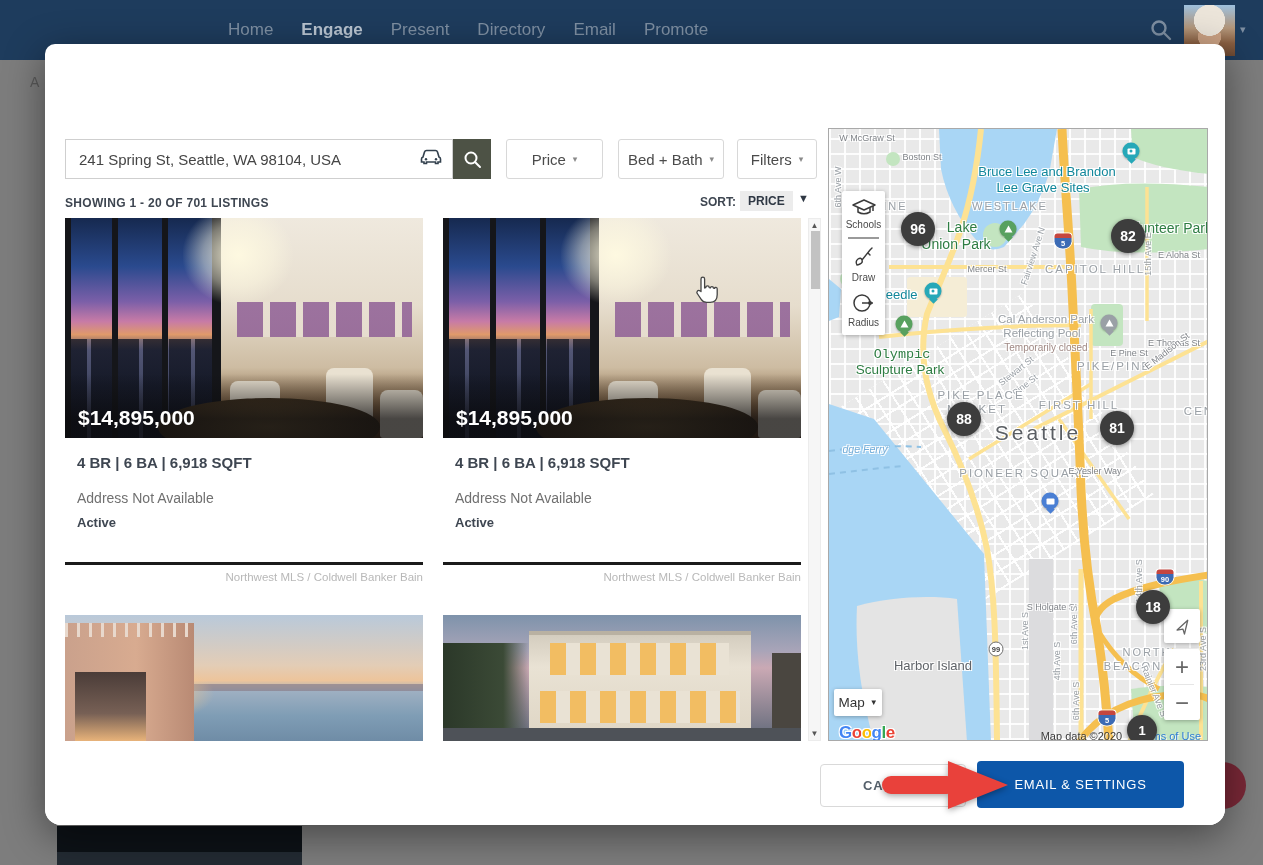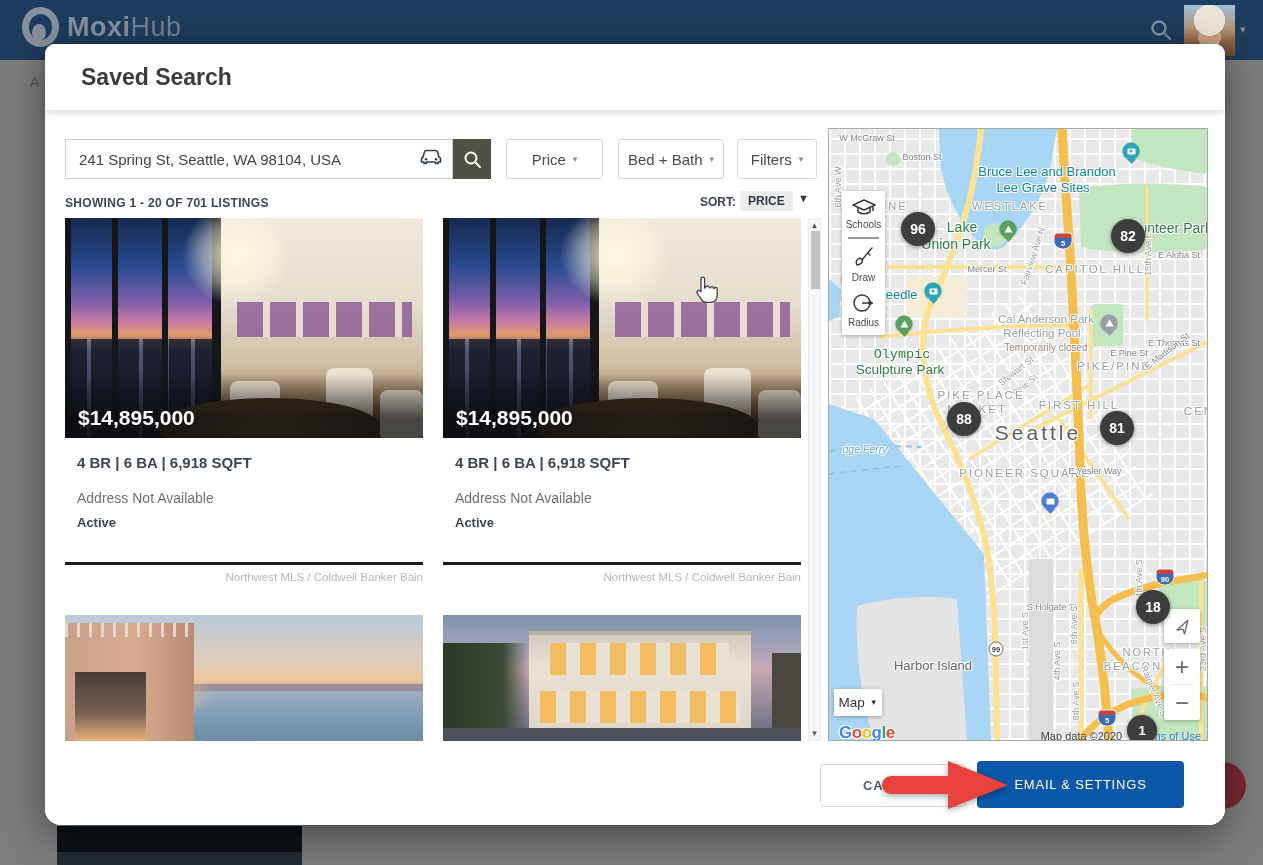--- a/index.html
+++ b/index.html
@@ -181,47 +181,46 @@
 
   .red-arrow { position:absolute; left:880px; top:757px; z-index:40; filter:drop-shadow(0 2px 3px rgba(0,0,0,.35)); }
   .cursor-hand { position:absolute; left:692px; top:276px; z-index:50; pointer-events:none; }
 </style>
 </head>
 <body>
 
 <div id="stage">
 
   <div class="nav">
-    <div class="brand">
-      <div class="logo-ring">
-          <div class="logo-dot"></div>
-        </div>
-      <div class="brand-text"><b>Moxi</b><span class="lt">Hub</span></div>
+    <div class="nav-items">
+      <span class="nav-item">Home</span>
+      <span class="nav-item active">Engage</span>
+      <span class="nav-item">Present</span>
+      <span class="nav-item">Directory</span>
+      <span class="nav-item">Email</span>
+      <span class="nav-item">Promote</span>
     </div>
     <div class="nav-search">
       <svg width="22" height="22" viewBox="0 0 22 22">
           <circle cx="9" cy="9" r="6.5" fill="none" stroke="#7e8fa2" stroke-width="2.4"></circle>
           <line x1="14" y1="14" x2="20" y2="20" stroke="#7e8fa2" stroke-width="2.4" stroke-linecap="round"></line>
         </svg>
     </div>
     <div class="nav-avatar"></div>
     <div class="nav-caret">▾</div>
   </div>
 
   <span class="backdrop-letter">A</span>
   <div class="backdrop-icon"></div>
   <div class="backdrop-darkbox">
       <div class="stripe"></div>
     </div>
   <div class="chat-bubble"></div>
 
   <div class="modal">
-    <div class="modal-header">
-      <div class="modal-title">Saved Search</div>
-    </div>
 
     <div class="search-box">
       <input class="search-input" value="241 Spring St, Seattle, WA 98104, USA" style="">
       <span class="commute-icon">
         <svg width="22" height="16" viewBox="0 0 22 16">
             <path d="M3 8 L4.5 3 Q5 1.5 6.5 1.5 L15.5 1.5 Q17 1.5 17.5 3 L19 8 Q20.5 8.5 20.5 10 L20.5 13 L18 13 L18 14.5 L15.5 14.5 L15.5 13 L6.5 13 L6.5 14.5 L4 14.5 L4 13 L1.5 13 L1.5 10 Q1.5 8.5 3 8 Z" fill="none" stroke="#33414e" stroke-width="1.6"></path>
             <circle cx="6" cy="10.3" r="1.2" fill="#33414e"></circle>
             <circle cx="16" cy="10.3" r="1.2" fill="#33414e"></circle>
           </svg>
       </span>

